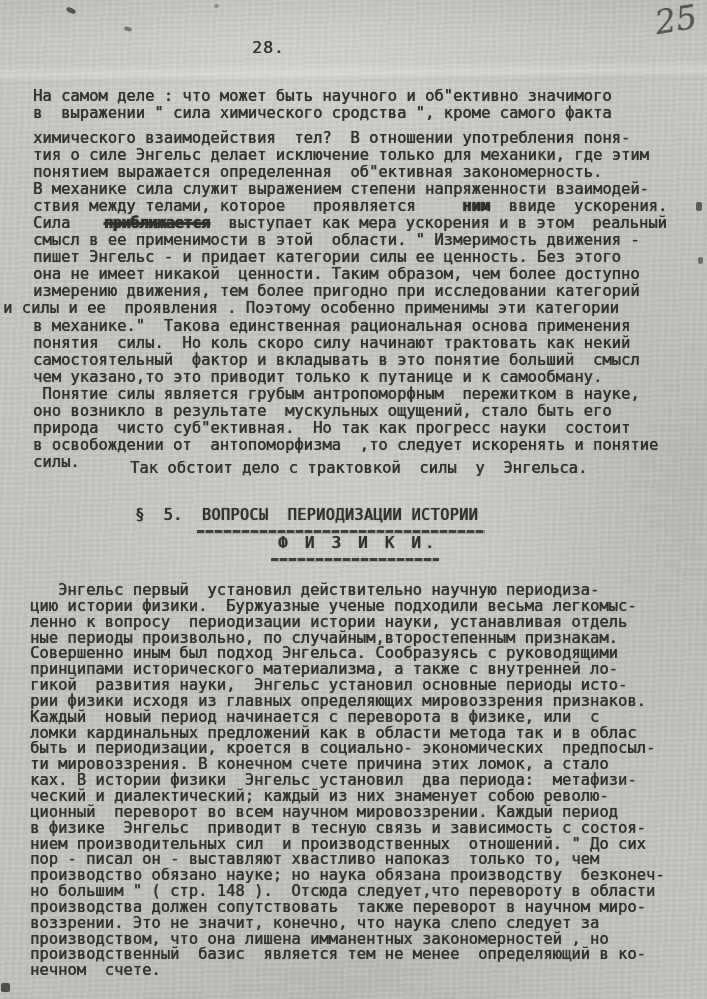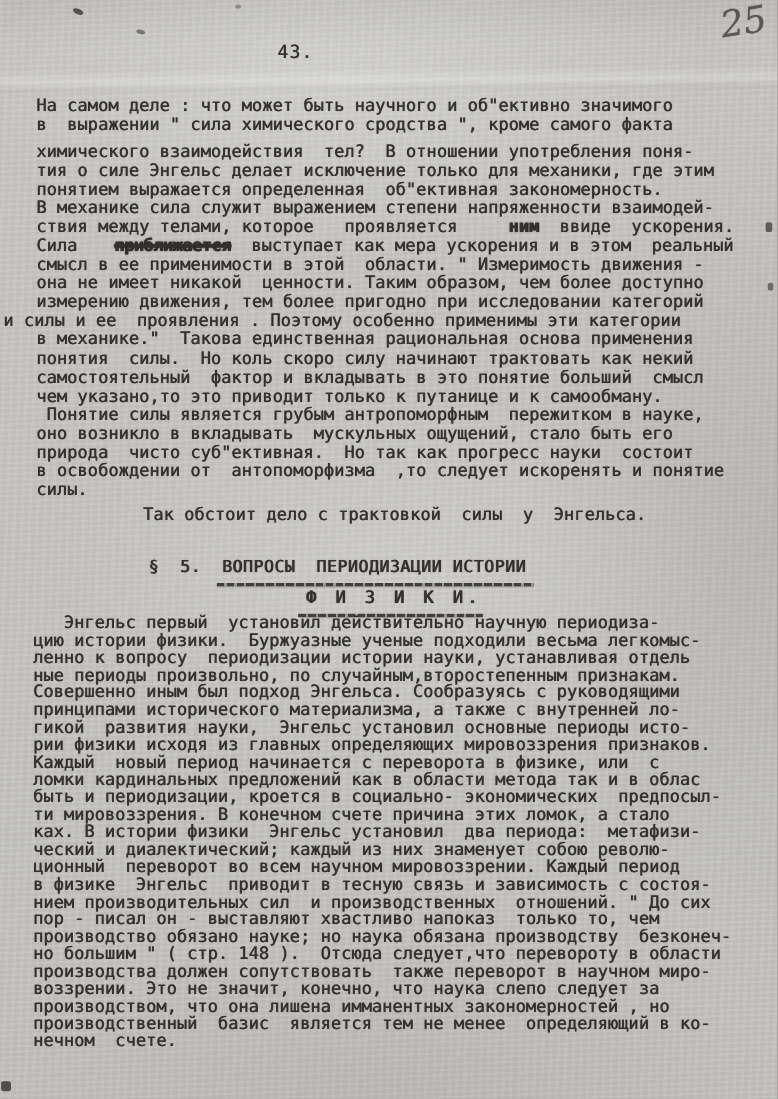--- a/index.html
+++ b/index.html
@@ -19,21 +19,21 @@
       repeating-linear-gradient(92deg,  rgba(255,255,255,.03) 0 3px, rgba(40,40,38,.018) 3px 7px),
       linear-gradient(180deg, #bdbcb8 0%, #c6c5c1 4%, #c5c4c0 55%, #c2c1bd 100%);
   }
   .tline {
     white-space:pre;
     text-shadow: 0.45px 0 0 rgba(51,49,45,.85), 0 0 1px rgba(51,49,45,.40);
   }
   .txt { font-size:15.5px; }
   .block-a { position:absolute; left:33px; top:88px;  line-height:17.4px; }
   .block-b { position:absolute; left:33px; top:130px; line-height:17.05px; }
-  .block-d { position:absolute; left:30px; top:559px; line-height:15.85px; }
+  .block-d { position:absolute; left:30px; top:583px; line-height:15.85px; }
   .closing { position:absolute; left:130px; top:459px; }
   .hang { margin-left:-30px; }
   .struck {
     font-weight:bold;
     text-decoration:line-through;
     text-decoration-thickness:2.5px;
     letter-spacing:-0.5px;
     text-shadow:0.8px 0 0 rgba(40,38,34,.95), 0 0 1.5px rgba(40,38,34,.7);
     padding-left:24px;
   }
@@ -94,44 +94,45 @@
   <div class="crease"></div>
   <div class="speck s1"></div>
   <div class="speck s2"></div>
   <div class="speck s3"></div>
   <div class="speck s4"></div>
   <div class="speck s5"></div>
   <div class="speck s6"></div>
 
   <div class="handwritten">25</div>
 
-  <div class="page-number tline">43.</div>
+  <div class="page-number tline">28.</div>
 
   <div class="block-a txt">
       <div class="tline">На самом деле : что может быть научного и об"ективно значимого</div>
       <div class="tline">в  выражении " сила химического сродства ", кроме самого факта</div>
     </div>
 
   <div class="block-b txt">
       <div class="tline">химического взаимодействия  тел?  В отношении употребления поня-</div>
       <div class="tline">тия о силе Энгельс делает исключение только для механики, где этим</div>
       <div class="tline">понятием выражается определенная  об"ективная закономерность.</div>
       <div class="tline">В механике сила служит выражением степени напряженности взаимодей-</div>
       <div class="tline"><span>ствия между телами, которое   проявляется </span><span class="overstruck">ним</span><span>  ввиде  ускорения.</span></div>
       <div class="tline"><span>Сила </span><span class="struck">приближается</span><span>  выступает как мера ускорения и в этом  реальный</span></div>
       <div class="tline">смысл в ее применимости в этой  области. " Измеримость движения -</div>
+      <div class="tline">пишет Энгельс - и придает категории силы ее ценность. Без этого</div>
       <div class="tline">она не имеет никакой  ценности. Таким образом, чем более доступно</div>
       <div class="tline">измерению движения, тем более пригодно при исследовании категорий</div>
       <div class="tline hang"><span>и силы и ее  проявления . Поэтому особенно применимы эти категории</span></div>
       <div class="tline">в механике."  Такова единственная рациональная основа применения</div>
       <div class="tline">понятия  силы.  Но коль скоро силу начинают трактовать как некий</div>
       <div class="tline">самостоятельный  фактор и вкладывать в это понятие больший  смысл</div>
       <div class="tline">чем указано,то это приводит только к путанице и к самообману.</div>
       <div class="tline"> Понятие силы является грубым антропоморфным  пережитком в науке,</div>
-      <div class="tline">оно возникло в вкладывать  мускульных ощущений, стало быть его</div>
+      <div class="tline">оно возникло в результате  мускульных ощущений, стало быть его</div>
       <div class="tline">природа  чисто суб"ективная.  Но так как прогресс науки  состоит</div>
       <div class="tline">в освобождении от  антопоморфизма  ,то следует искоренять и понятие</div>
       <div class="tline">силы.</div>
     </div>
 
   <div class="closing txt tline">Так обстоит дело с трактовкой  силы  у  Энгельса.</div>
 
   <div class="heading-1">§  5.  ВОПРОСЫ  ПЕРИОДИЗАЦИИ ИСТОРИИ</div>
   <div class="rule rule1"></div>
 

